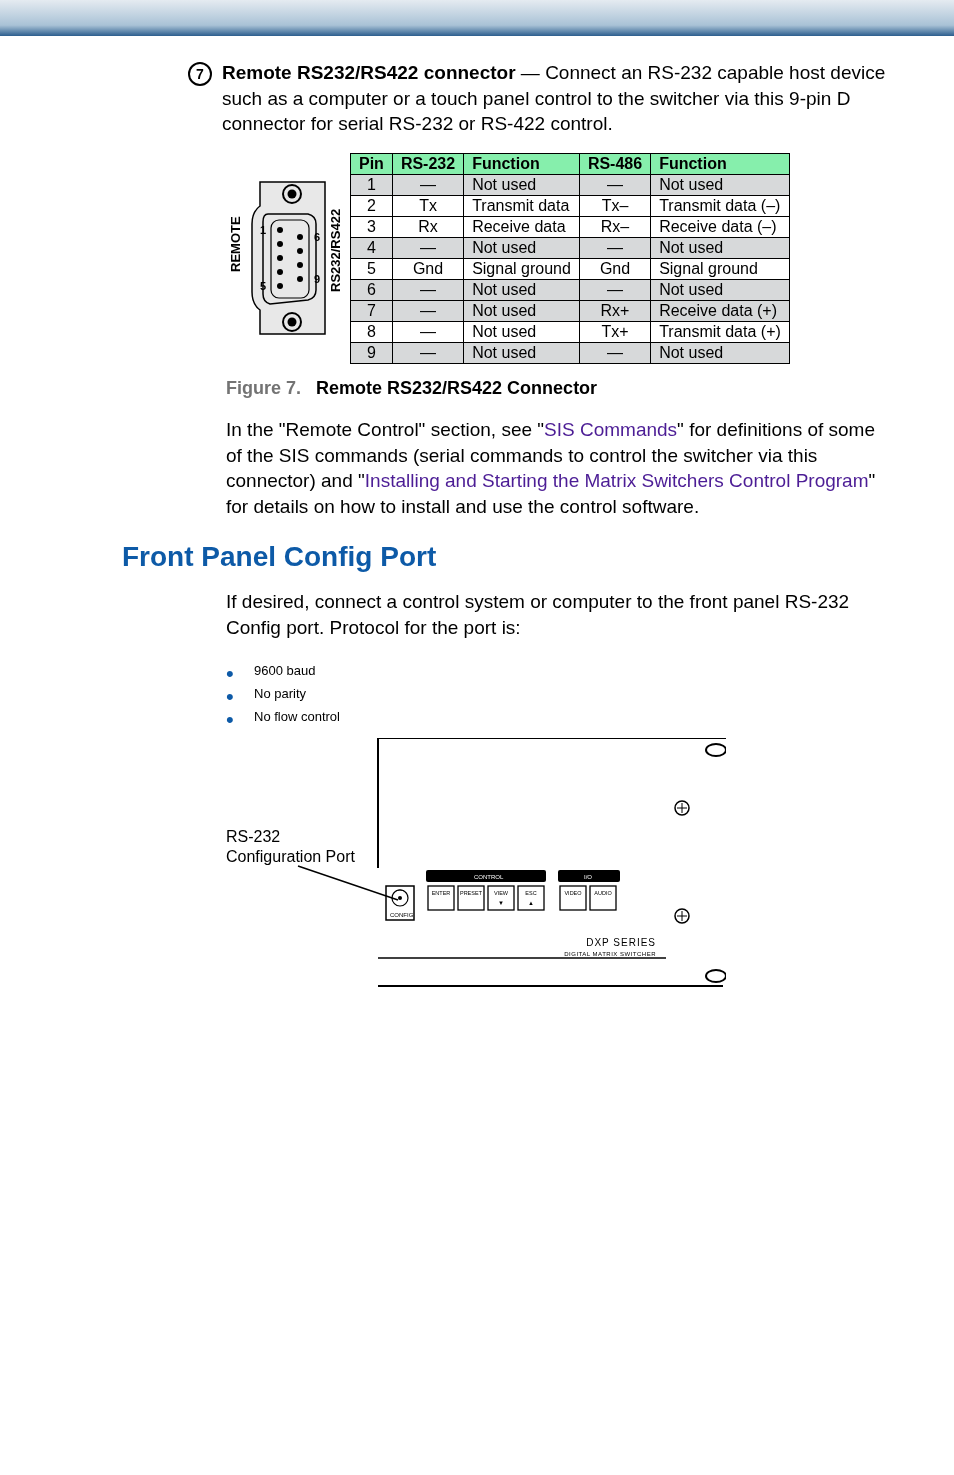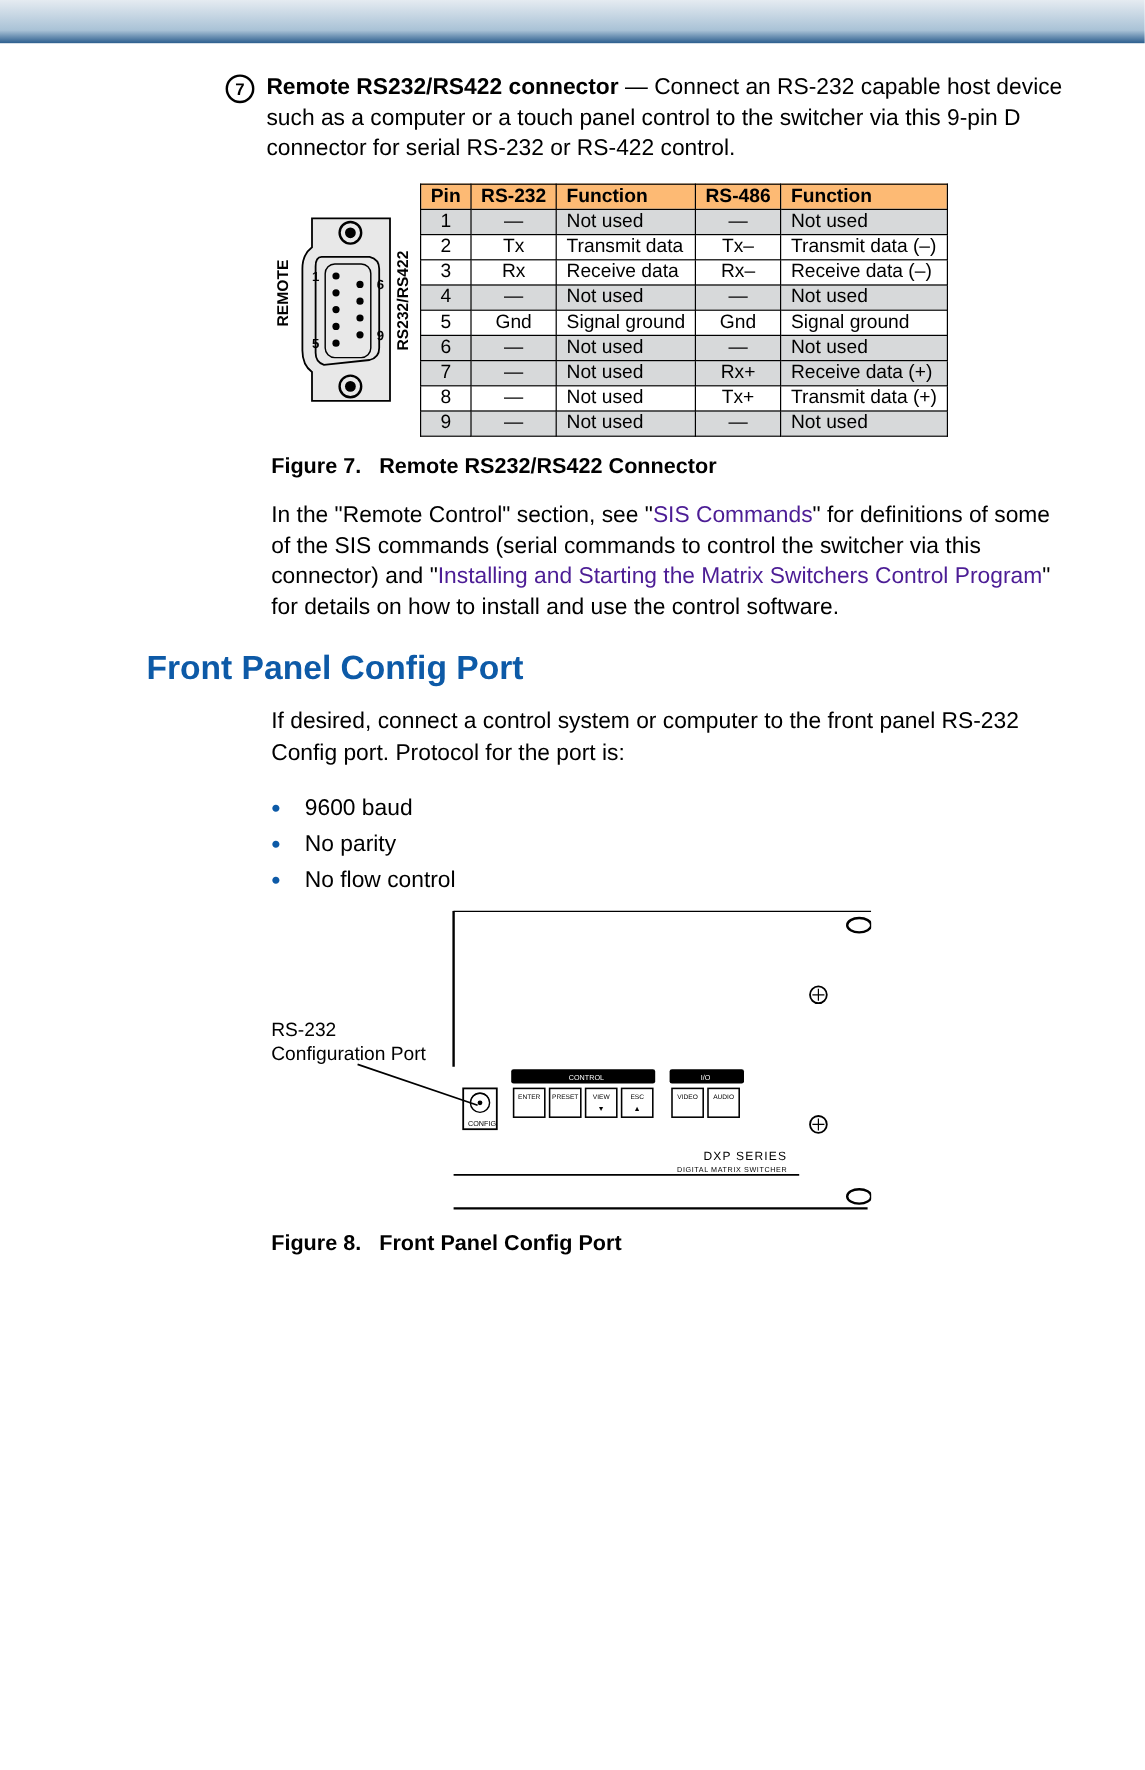--- a/index.html
+++ b/index.html
@@ -7,30 +7,30 @@
   .top-bar { height: 36px; background: linear-gradient(#e5ebf1, #a9c2d6 70%, #2c5e8e); margin-bottom: 24px; }
   .content { padding: 0 60px 0 60px; }
   .item-row { display: flex; align-items: flex-start; margin-left: 128px; margin-bottom: 10px; }
   .circ-num { flex: 0 0 auto; width: 24px; height: 24px; border: 2px solid #000; border-radius: 50%; display: flex; align-items: center; justify-content: center; font-weight: 600; font-size: 14px; margin-right: 10px; margin-top: 2px; }
   .item-text { font-size: 19px; line-height: 1.35; }
   .item-text b { font-weight: 800; font-family: "Segoe UI Semibold", Arial, sans-serif; }
   .tbl-area { display: flex; align-items: center; margin-left: 170px; margin-top: 16px; margin-bottom: 14px; }
   .conn-svg { flex: 0 0 auto; }
   .pin-table { border-collapse: collapse; font-size: 16px; }
   .pin-table th, .pin-table td { border: 1px solid #000; padding: 1px 8px; text-align: left; vertical-align: middle; }
-  .pin-table th { font-weight: 800; background: #fdba74; }
+  .pin-table th { font-weight: 800; background: #86efac; }
   .pin-table .shade td { background: #d7d9da; }
   .pin-table td.pc { text-align: center; }
   .fig-cap { margin-left: 166px; font-size: 18px; margin-bottom: 18px; }
-  .fig-cap .fl { color: #000000; font-weight: 700; }
+  .fig-cap .fl { color: #737373; font-weight: 700; }
   .fig-cap .ft { font-weight: 700; }
   .para { margin-left: 166px; font-size: 19px; line-height: 1.35; margin-bottom: 22px; }
   .link { color: #4c1d95; font-weight: 400; }
   h2.section { color: #0d5aa7; font-size: 28px; font-weight: 800; margin: 10px 0 16px 62px; }
-  ul.bul { list-style: none; margin-left: 166px; font-size: 19px; }
+  ul.bul { list-style: none; margin-left: 166px; font-size: 13px; }
   ul.bul li { margin-bottom: 8px; position: relative; padding-left: 28px; }
   ul.bul li::before { content: "•"; color: #0d5aa7; font-size: 22px; position: absolute; left: 0; top: -2px; }
   .diagram-wrap { margin-left: 166px; margin-top: 14px; margin-bottom: 12px; }
   .footer { position: relative; margin-top: 150px; font-size: 13px; }
   .footer .pn { position: absolute; left: 60px; font-weight: 800; }
   .footer .ft { position: absolute; left: 106px; font-weight: 700; }
 </style>
 </head>
 <body>
 
@@ -219,22 +219,19 @@
           <rect x="364" y="148" width="26" height="24" fill="none" stroke="#000" stroke-width="1.3"></rect>
           <text x="377" y="157" font-size="5.5" text-anchor="middle" font-family="Arial">AUDIO</text>
         </g>
 
       <text x="430" y="208" font-size="10" font-family="Arial" text-anchor="end" letter-spacing="1" id="svg-brand1">DXP SERIES</text>
       <text x="430" y="218" font-size="6" font-family="Arial" text-anchor="end" letter-spacing="0.5" id="svg-brand2">DIGITAL MATRIX SWITCHER</text>
       <line x1="152" y1="220" x2="440" y2="220" stroke="#000" stroke-width="1.5"></line>
     </svg>
   </div>
 
-  <div class="fig-cap">
-    <span class="fl">Figure 8.</span>&nbsp;&nbsp;&nbsp;<span class="ft">Front Panel Config Port</span>
-  </div>
 
   <div class="footer">
     <span class="pn">10</span>
     <span class="ft">DXP DVI Pro and DXP HDMI Series • Setup</span>
   </div>
 
 </div>
 
 </body></html>

